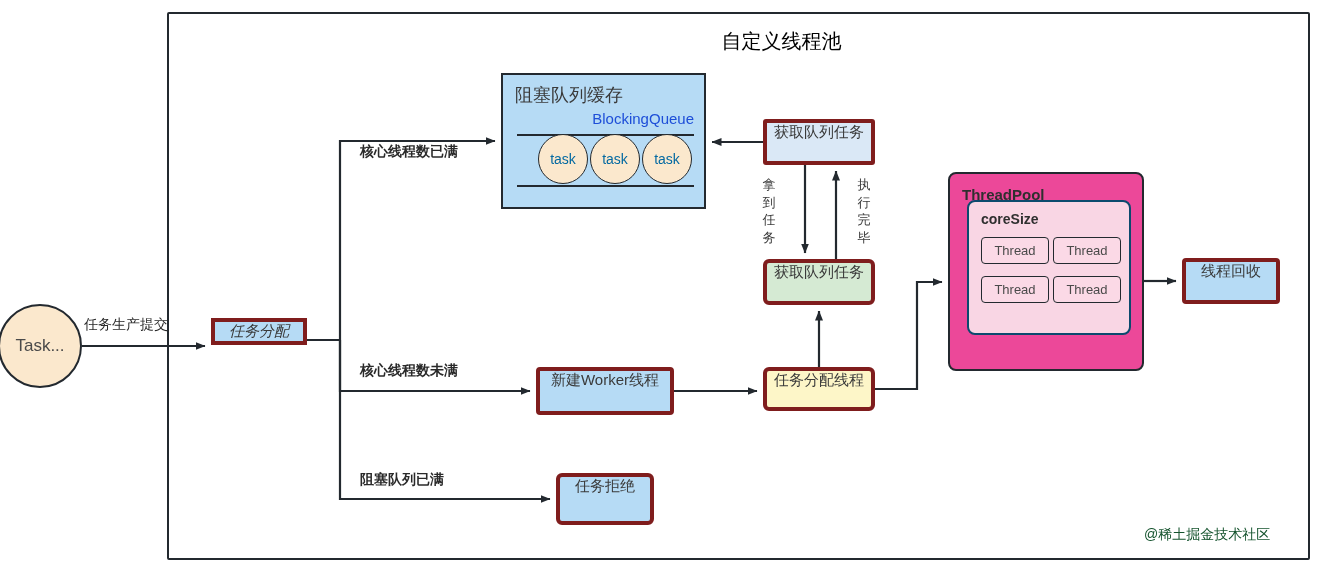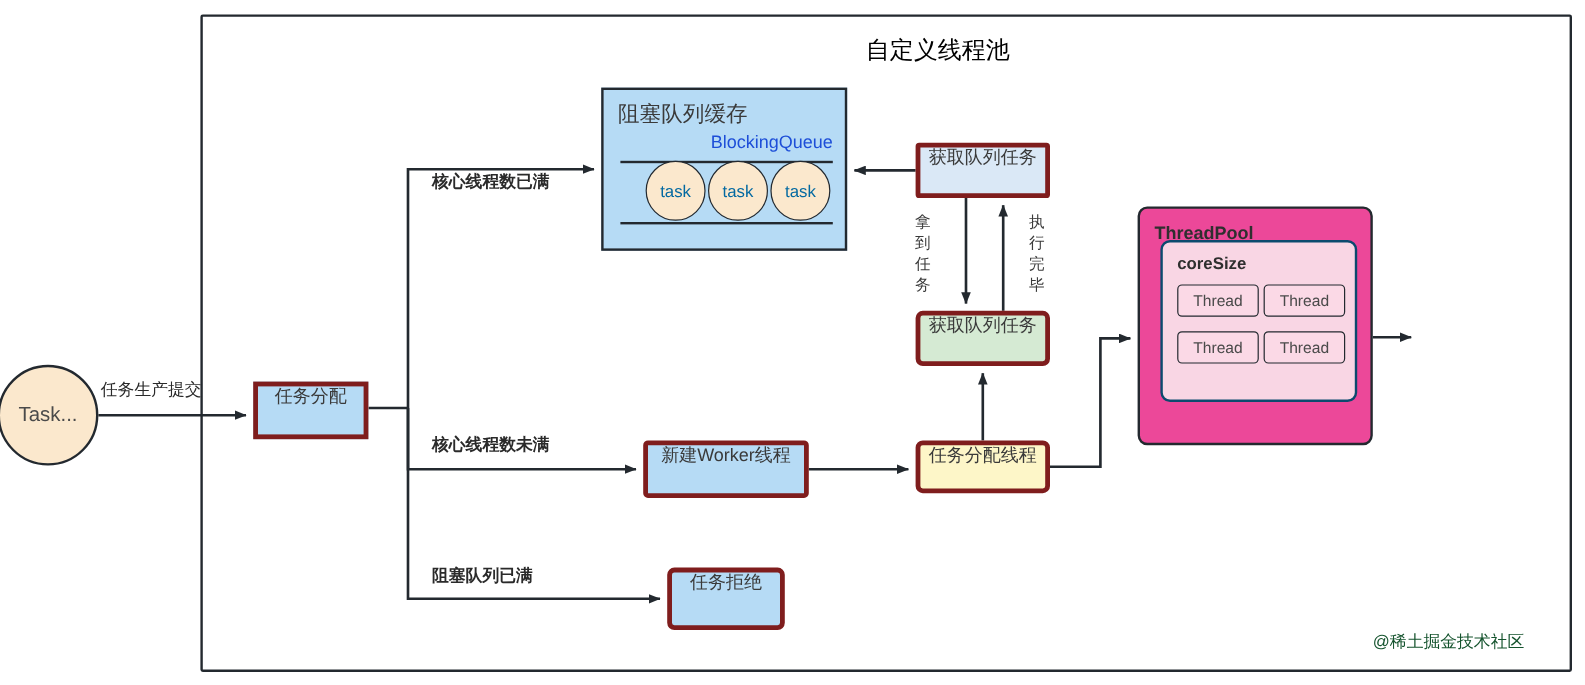--- a/index.html
+++ b/index.html
@@ -31,21 +31,21 @@
   .queue-title{position:absolute;left:12px;top:8px;font-size:18px;color:#3a3a3a;}
   .queue-sub{position:absolute;right:10px;top:35px;font-size:15px;color:#1d4ed8;}
   .queue-rule{position:absolute;left:14px;width:177px;height:0;border-top:2px solid #23292f;}
   .queue-rule.top{top:59px;}
   .queue-rule.bot{top:110px;}
   .task-ball{position:absolute;width:50px;height:50px;border-radius:50%;
              border:1.6px solid #23292f;background:#fbe8cd;display:flex;
              align-items:center;justify-content:center;font-size:14px;color:#0369a1;
              box-sizing:border-box;top:59px;}
 
-  .n-assign{left:211px;top:318px;width:96px;height:48px;}
+  .n-assign{left:211px;top:318px;width:96px;height:27px;font-style:italic;}
   .n-getq{left:763px;top:119px;width:112px;height:46px;border-radius:3px;}
   .n-exec{left:763px;top:259px;width:112px;height:46px;border-radius:6px;}
   .n-dispatch{left:763px;top:367px;width:112px;height:44px;border-radius:6px;}
   .n-worker{left:536px;top:367px;width:138px;height:48px;border-radius:4px;}
   .n-reject{left:556px;top:473px;width:98px;height:52px;border-radius:6px;}
   .n-recycle{left:1182px;top:258px;width:98px;height:46px;border-radius:4px;}
 
   .pool{position:absolute;left:948px;top:172px;width:196px;height:199px;
         border:2px solid #23292f;background:#ec4899;border-radius:8px;box-sizing:border-box;}
   .pool-label{position:absolute;left:12px;top:12px;font-size:15px;font-weight:bold;color:#2f2f2f;}
@@ -157,15 +157,18 @@
       </div>
       <div class="thread" style="left:12px;top:74px;">
         <span>Thread</span>
       </div>
       <div class="thread" style="left:84px;top:74px;">
         <span>Thread</span>
       </div>
     </div>
   </div>
 
+  <div class="node blue n-recycle">
+    <span>线程回收</span>
+  </div>
 
   <div class="watermark">@稀土掘金技术社区</div>
 </div>
 
 </body></html>

